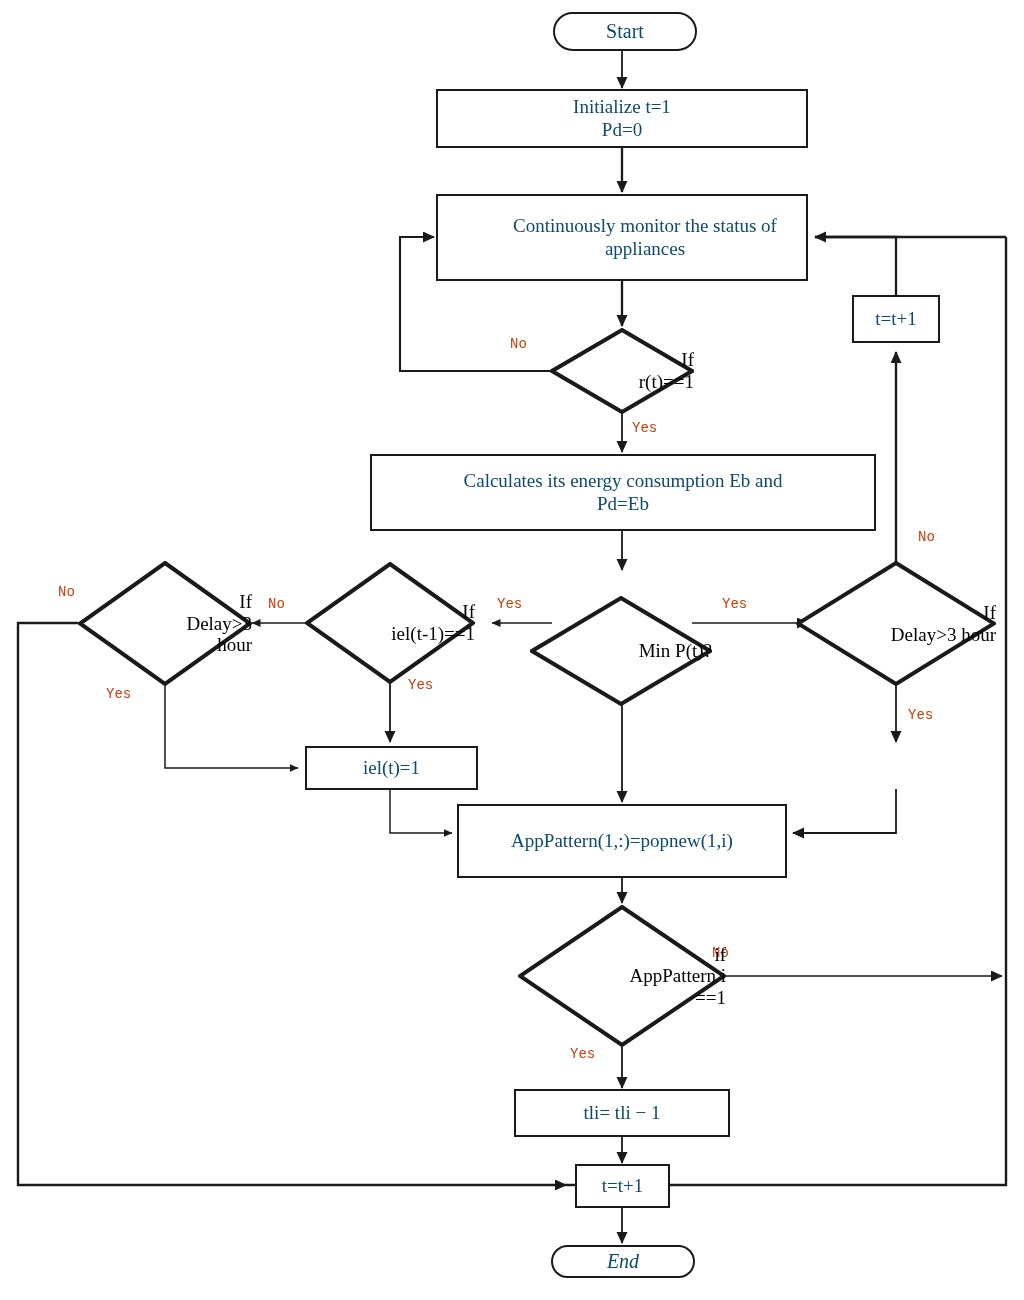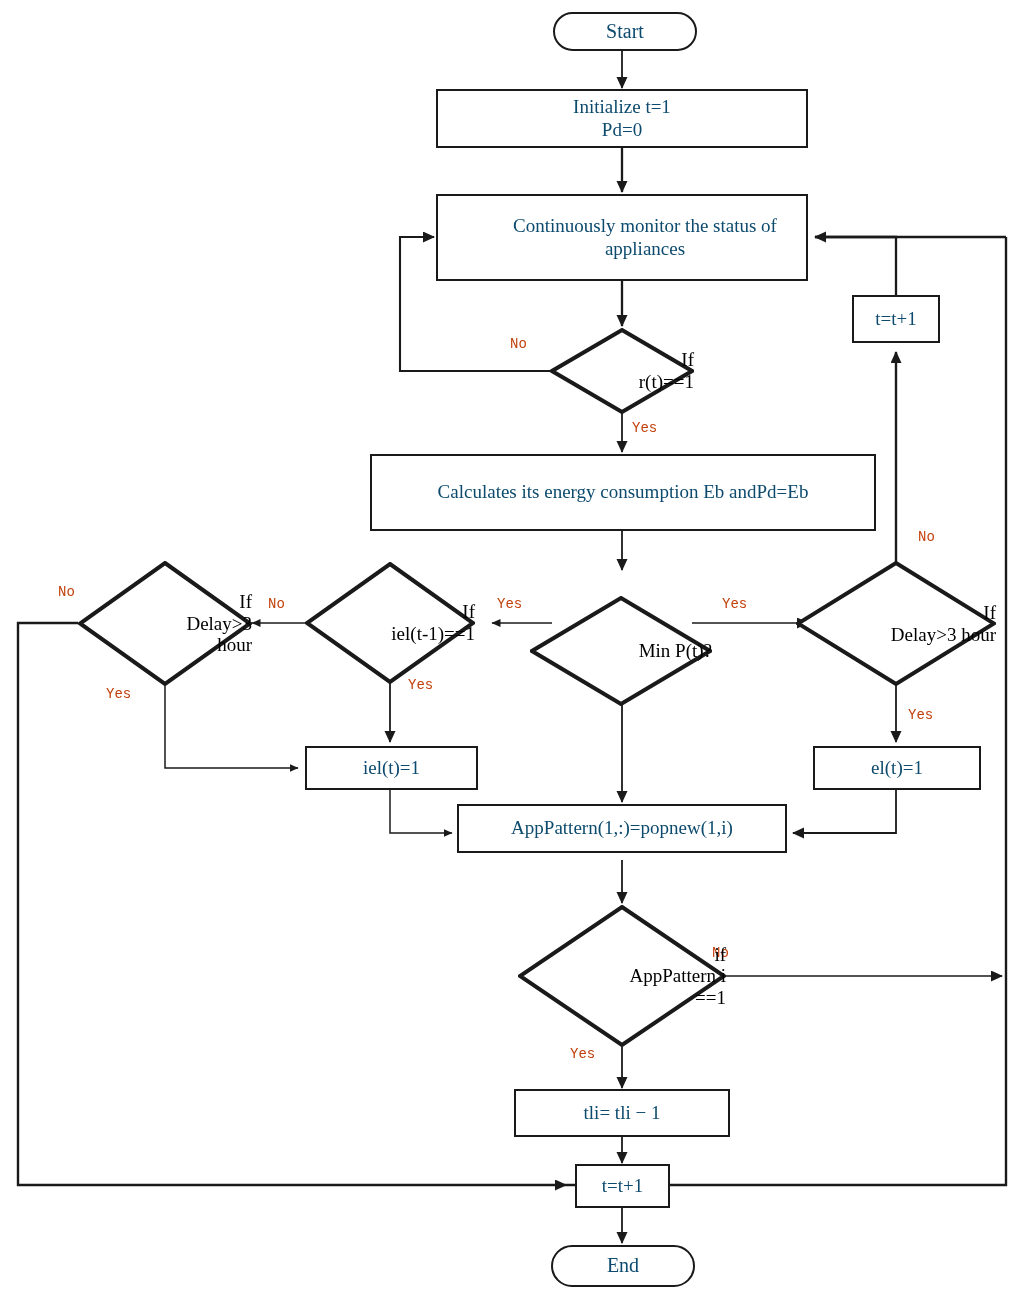--- a/index.html
+++ b/index.html
@@ -156,21 +156,21 @@
   <div class="diamond-wrap" style="left:550px; top:328px; width:144px; height:86px;">
     <svg class="diamond-shape" viewBox="0 0 144 86" preserveAspectRatio="none">
       <polygon points="72,2 142,43 72,84 2,43" fill="#fff" stroke="#1a1a1a" stroke-width="4" vector-effect="non-scaling-stroke"></polygon>
     </svg>
     <div class="diamond-label t-19">
       <div>If</div>
       <div>r(t)==1</div>
     </div>
   </div>
 
-  <div class="node proc t-19" style="left:370px; top:454px; width:506px; height:77px; flex-direction:row;">
+  <div class="node proc t-19" style="left:370px; top:454px; width:506px; height:77px; flex-direction:column;">
     <span>Calculates its energy consumption Eb and</span>
     <span>Pd=Eb</span>
   </div>
 
   <div class="node proc t-19" style="left:852px; top:295px; width:88px; height:48px;">
     <span>t=t+1</span>
   </div>
 
   <div class="diamond-wrap" style="left:78px; top:561px; width:174px; height:125px;">
     <svg class="diamond-shape" viewBox="0 0 174 125" preserveAspectRatio="none">
@@ -209,25 +209,22 @@
     <div class="diamond-label t-19">
       <div>If</div>
       <div>Delay&gt;3 hour</div>
     </div>
   </div>
 
   <div class="node proc t-19" style="left:305px; top:746px; width:173px; height:44px;">
     <span>iel(t)=1</span>
   </div>
 
-  <div class="node proc t-19" style="left:813px; top:746px; width:168px; height:44px;">
-    <span>el(t)=1</span>
-  </div>
-
-  <div class="node proc t-19" style="left:457px; top:804px; width:330px; height:49px;">
+
+  <div class="node proc t-19" style="left:457px; top:804px; width:330px; height:74px;">
     <span>AppPattern(1,:)=popnew(1,i)</span>
   </div>
 
   <div class="diamond-wrap" style="left:518px; top:905px; width:208px; height:142px;">
     <svg class="diamond-shape" viewBox="0 0 208 142" preserveAspectRatio="none">
       <polygon points="104,2 206,71 104,140 2,71" fill="#fff" stroke="#1a1a1a" stroke-width="4" vector-effect="non-scaling-stroke"></polygon>
     </svg>
     <div class="diamond-label t-19">
       <div>if</div>
       <div>AppPattern i</div>
@@ -236,21 +233,21 @@
   </div>
 
   <div class="node proc t-19" style="left:514px; top:1089px; width:216px; height:48px;">
     <span>tli= tli − 1</span>
   </div>
 
   <div class="node proc t-19" style="left:575px; top:1164px; width:95px; height:44px;">
     <span>t=t+1</span>
   </div>
 
-  <div class="node term t-20" style="left:551px; top:1245px; width:144px; height:42px;">
+  <div class="node term t-20" style="left:551px; top:1245px; width:144px; height:33px;font-style:italic;">
     <span>End</span>
   </div>
 
   <span class="edge-label" style="left:510px; top:337px;">No</span>
 
   <span class="edge-label" style="left:632px; top:421px;">Yes</span>
 
   <span class="edge-label" style="left:497px; top:597px;">Yes</span>
 
   <span class="edge-label" style="left:722px; top:597px;">Yes</span>

